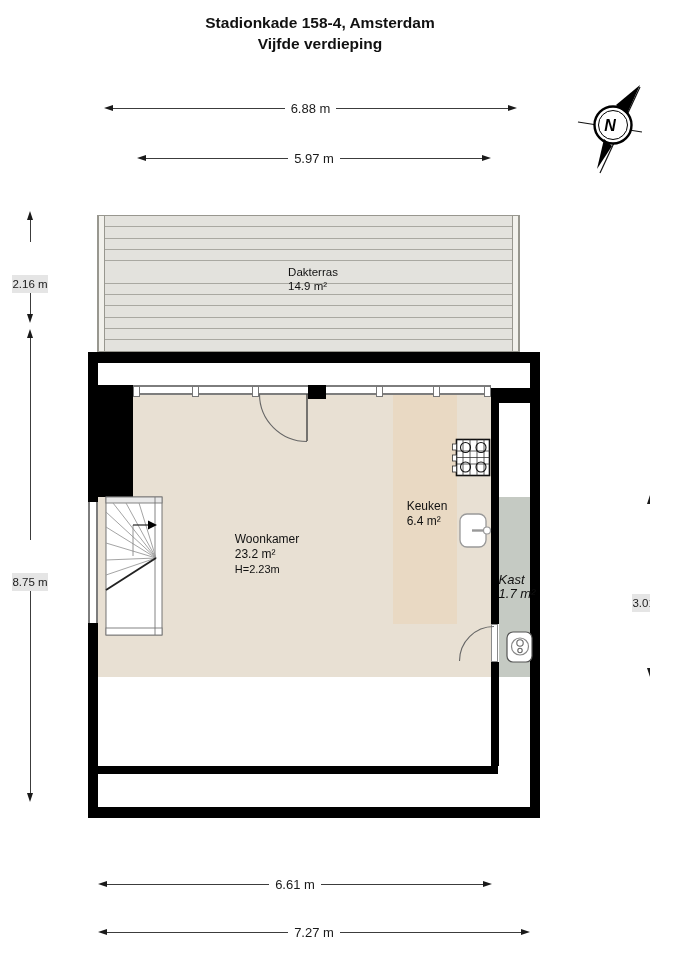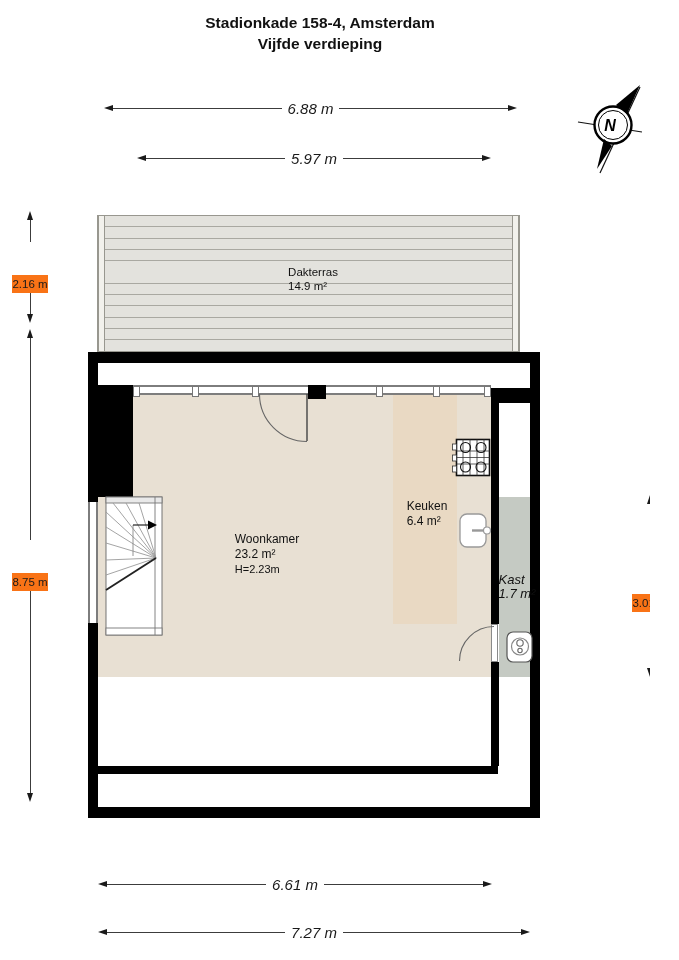--- a/index.html
+++ b/index.html
@@ -44,27 +44,27 @@
   .room-label{position:absolute;z-index:7;text-align:left;transform:translateX(-50%);
               font-size:12px;line-height:15px;white-space:nowrap;}
   .room-label .sub{font-size:11px;}
   .lbl-dakterras{left:313px;top:265px;font-size:11.5px;line-height:14px;}
   .lbl-woon{left:267px;top:532px;}
   .lbl-keuken{left:427px;top:499px;}
   .lbl-kast{left:517px;top:573px;font-size:13px;line-height:14px;font-style:italic;}
 
   
   .hdim{position:absolute;display:flex;align-items:center;height:12px;z-index:7;
-        font-size:15px;color:#1a1a1a;font-style:italic;}
+        font-size:13px;color:#1a1a1a;}
   .hdim .ln{flex:1;height:1px;background:#3c3c3c;}
   .hdim .lbl{padding:0 6px;white-space:nowrap;}
   .vdim{position:absolute;display:flex;flex-direction:column;align-items:center;width:12px;z-index:7;
         font-size:11.5px;color:#1a1a1a;}
   .vdim .ln{flex:1;width:1px;background:#3c3c3c;}
-  .vdim .lbl{white-space:nowrap;background:#f97316;padding:3px 0;margin-top:33px;}
+  .vdim .lbl{white-space:nowrap;background:#e5e5e5;padding:3px 0;margin-top:33px;}
   .ah{width:0;height:0;}
   .ah-l{border-top:3.5px solid transparent;border-bottom:3.5px solid transparent;border-right:9px solid #1a1a1a;}
   .ah-r{border-top:3.5px solid transparent;border-bottom:3.5px solid transparent;border-left:9px solid #1a1a1a;}
   .ah-u{border-left:3.5px solid transparent;border-right:3.5px solid transparent;border-bottom:9px solid #1a1a1a;}
   .ah-d{border-left:3.5px solid transparent;border-right:3.5px solid transparent;border-top:9px solid #1a1a1a;}
 </style>
 </head>
 <body>
 
 <div class="plan">

